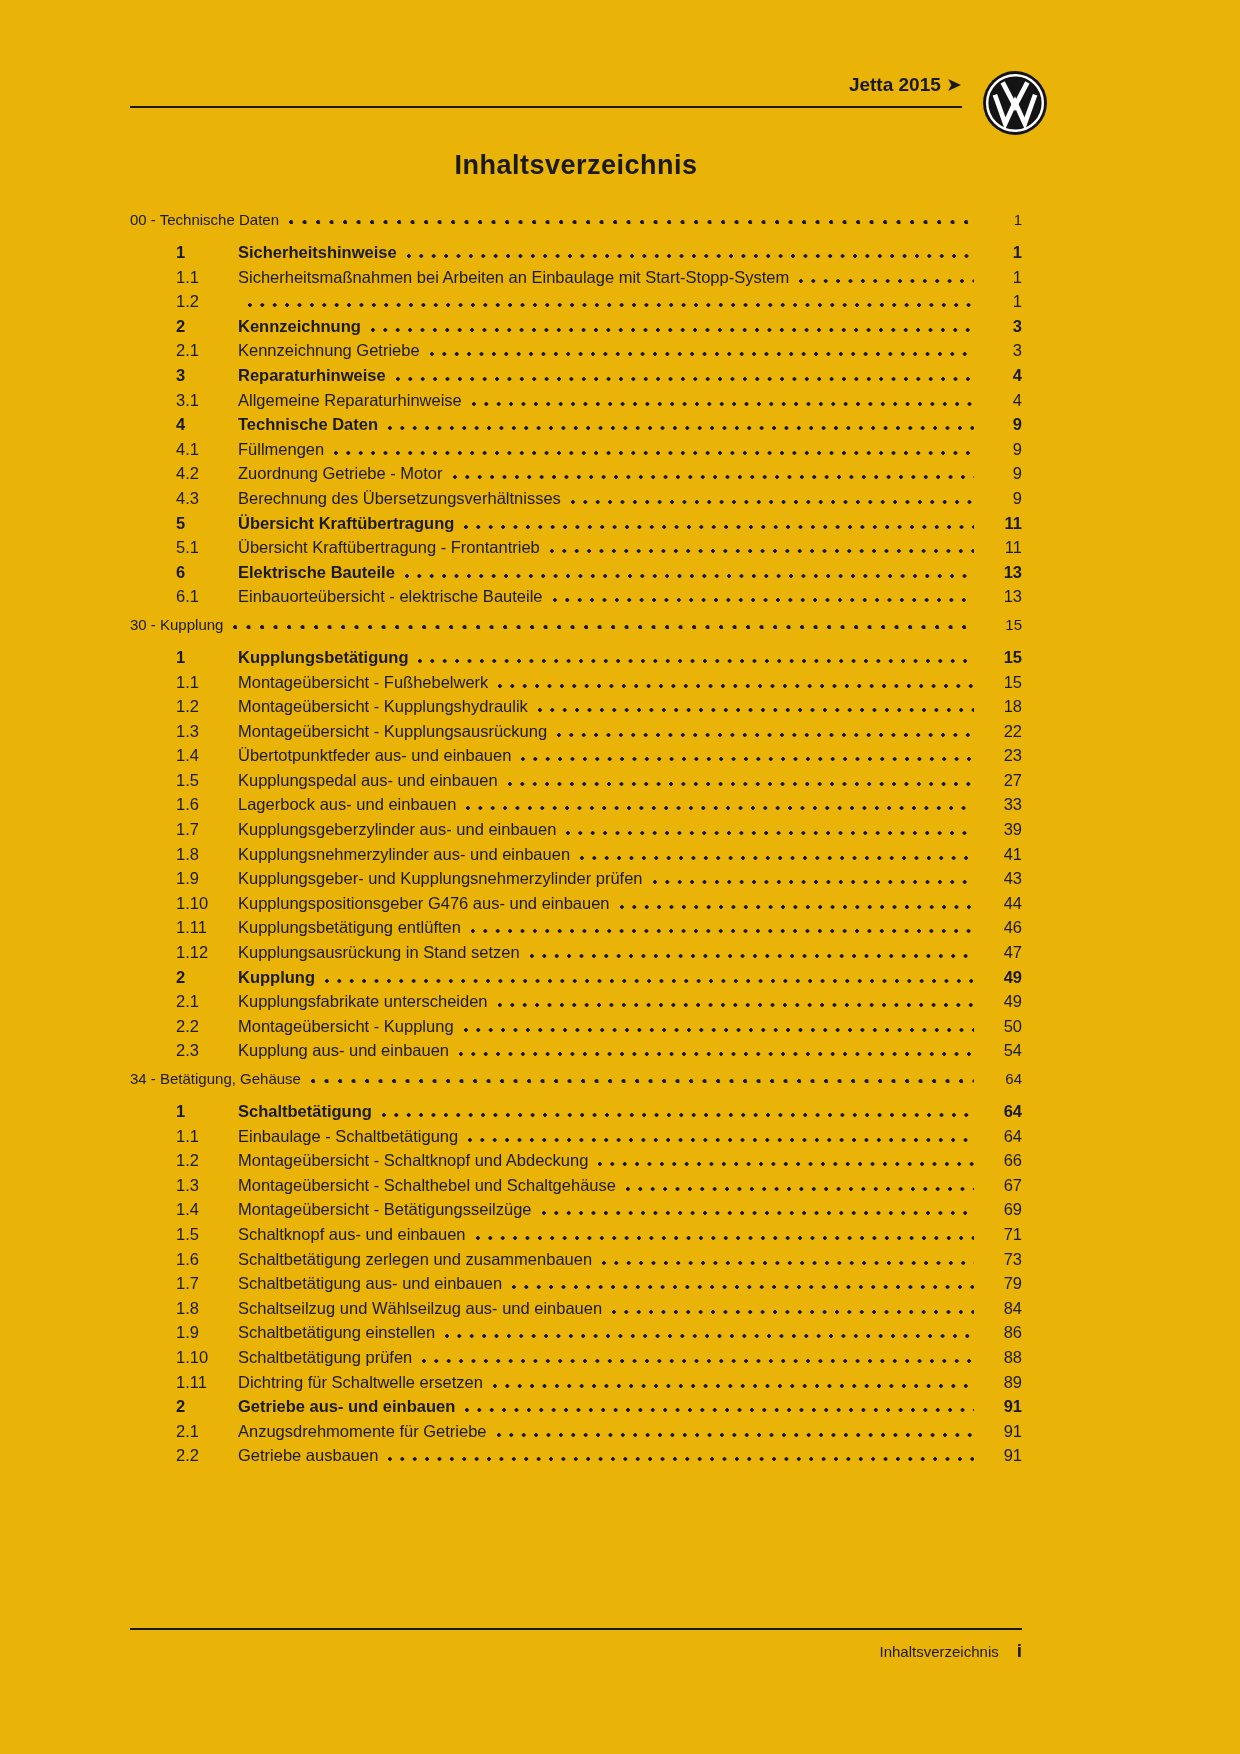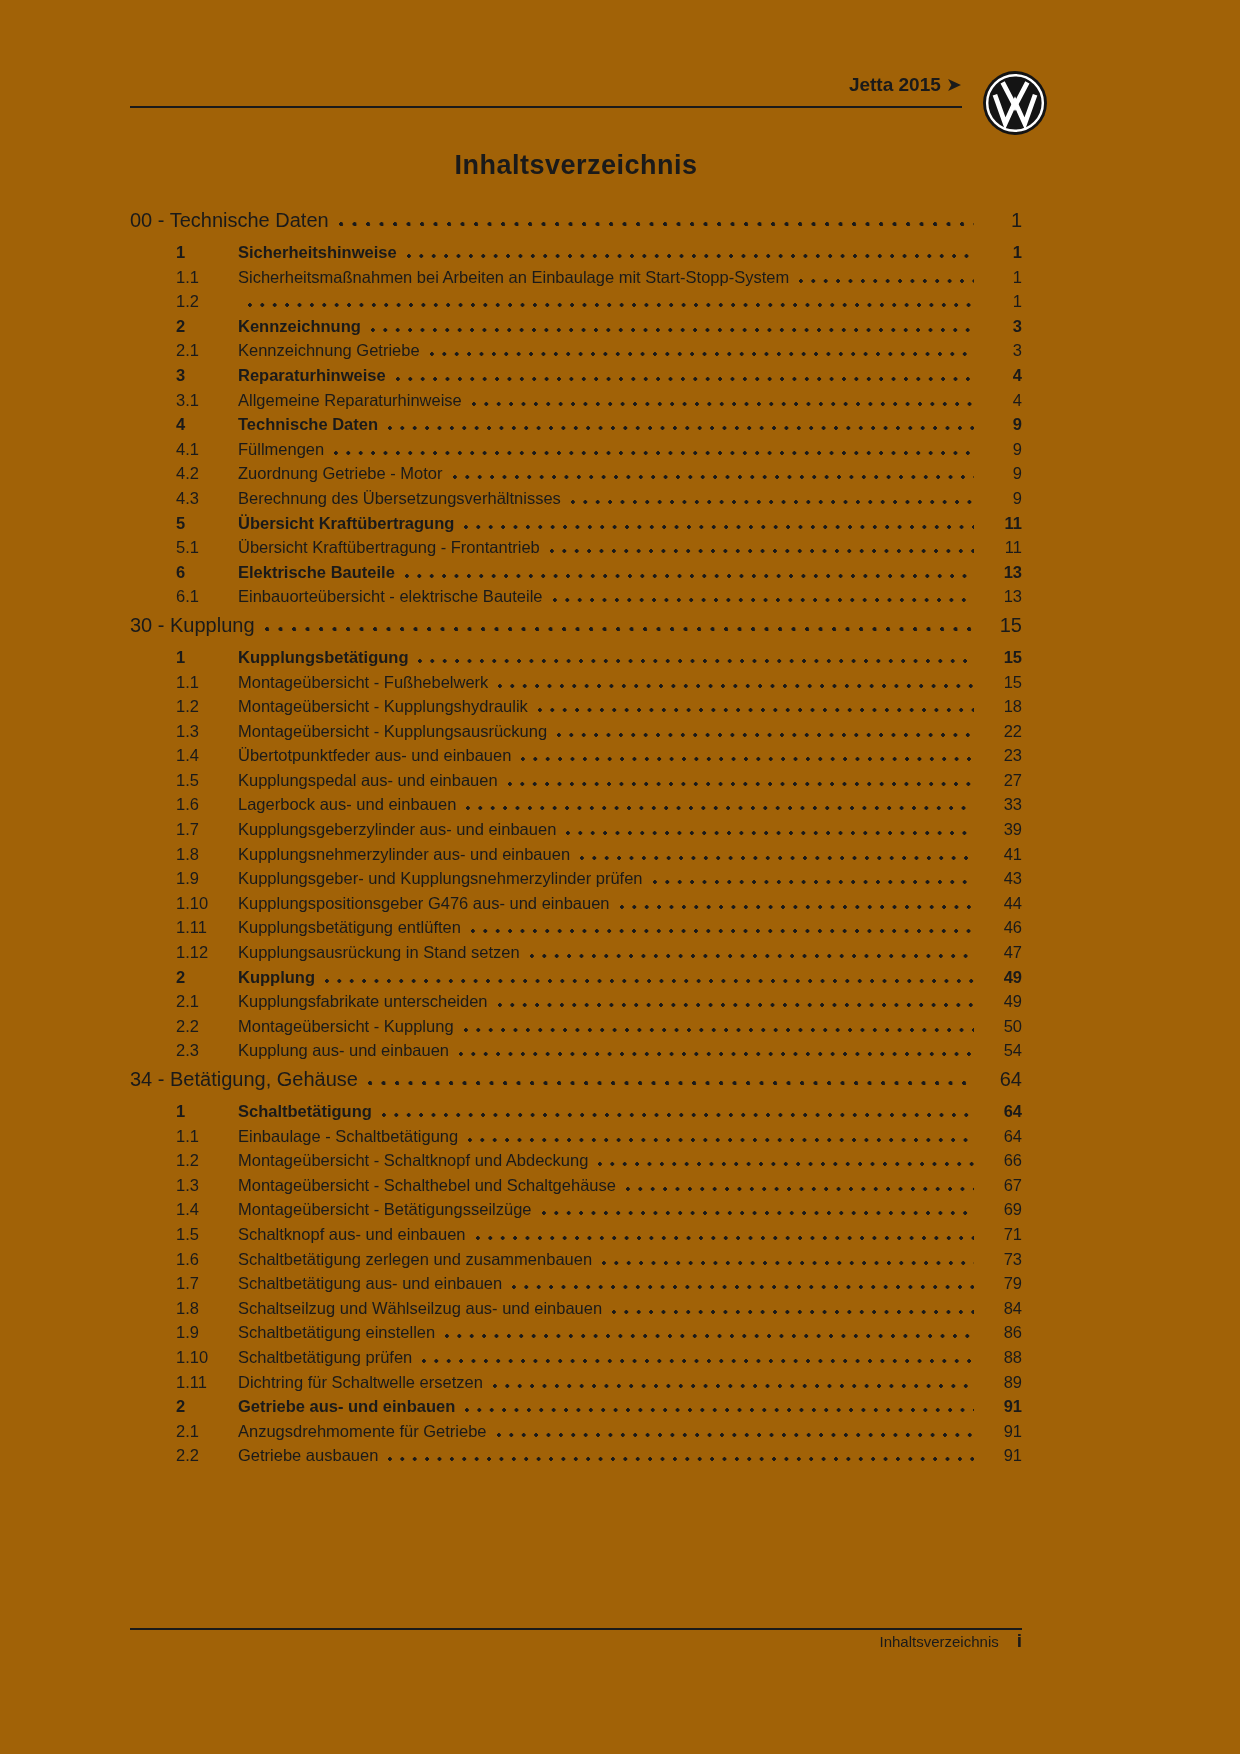--- a/index.html
+++ b/index.html
@@ -2,21 +2,21 @@
 <html><head>
 <meta charset="utf-8">
 <style>
   * { margin: 0; padding: 0; box-sizing: border-box; }
   html, body { background: #e8e8e8; }
   .page {
     width: 1240px;
     height: 1754px;
     margin: 0 auto;
     position: relative;
-    background: #a16207;
+    background: #eab308;
     font-family: "Liberation Sans", "DejaVu Sans", sans-serif;
     color: #1a1a1a;
   }
 
   
   .header {
     position: absolute;
     top: 72px;
     left: 130px;
     width: 832px;
@@ -52,21 +52,21 @@
     position: absolute;
     top: 204px;
     left: 130px;
     width: 892px;
     font-size: 16.5px;
   }
   .chapter { margin-top: 0; }
   .chapter + .chapter { }
   .row { display: flex; align-items: baseline; }
   .chapter-row {
-    font-size: 20px;
+    font-size: 15px;
     line-height: 32px;
     margin-bottom: 4px;
   }
   .section-row {
     line-height: 24.6px;
     padding-left: 46px;
   }
   .section-row.bold { font-weight: bold; }
   .sec-num { width: 62px; flex: none; }
   .sec-title { flex: none; max-width: 640px; white-space: nowrap; }
@@ -88,20 +88,21 @@
   }
   .page-num { flex: none; width: 42px; text-align: right; }
 
   
   .footer {
     position: absolute;
     top: 1628px;
     left: 130px;
     width: 892px;
     border-top: 2px solid #1a1a1a;
+    padding-top: 10px;
     text-align: right;
     font-size: 15px;
   }
   .footer-page {
     font-weight: bold;
     font-size: 19px;
     margin-left: 18px;
   }
 </style>
 </head>

